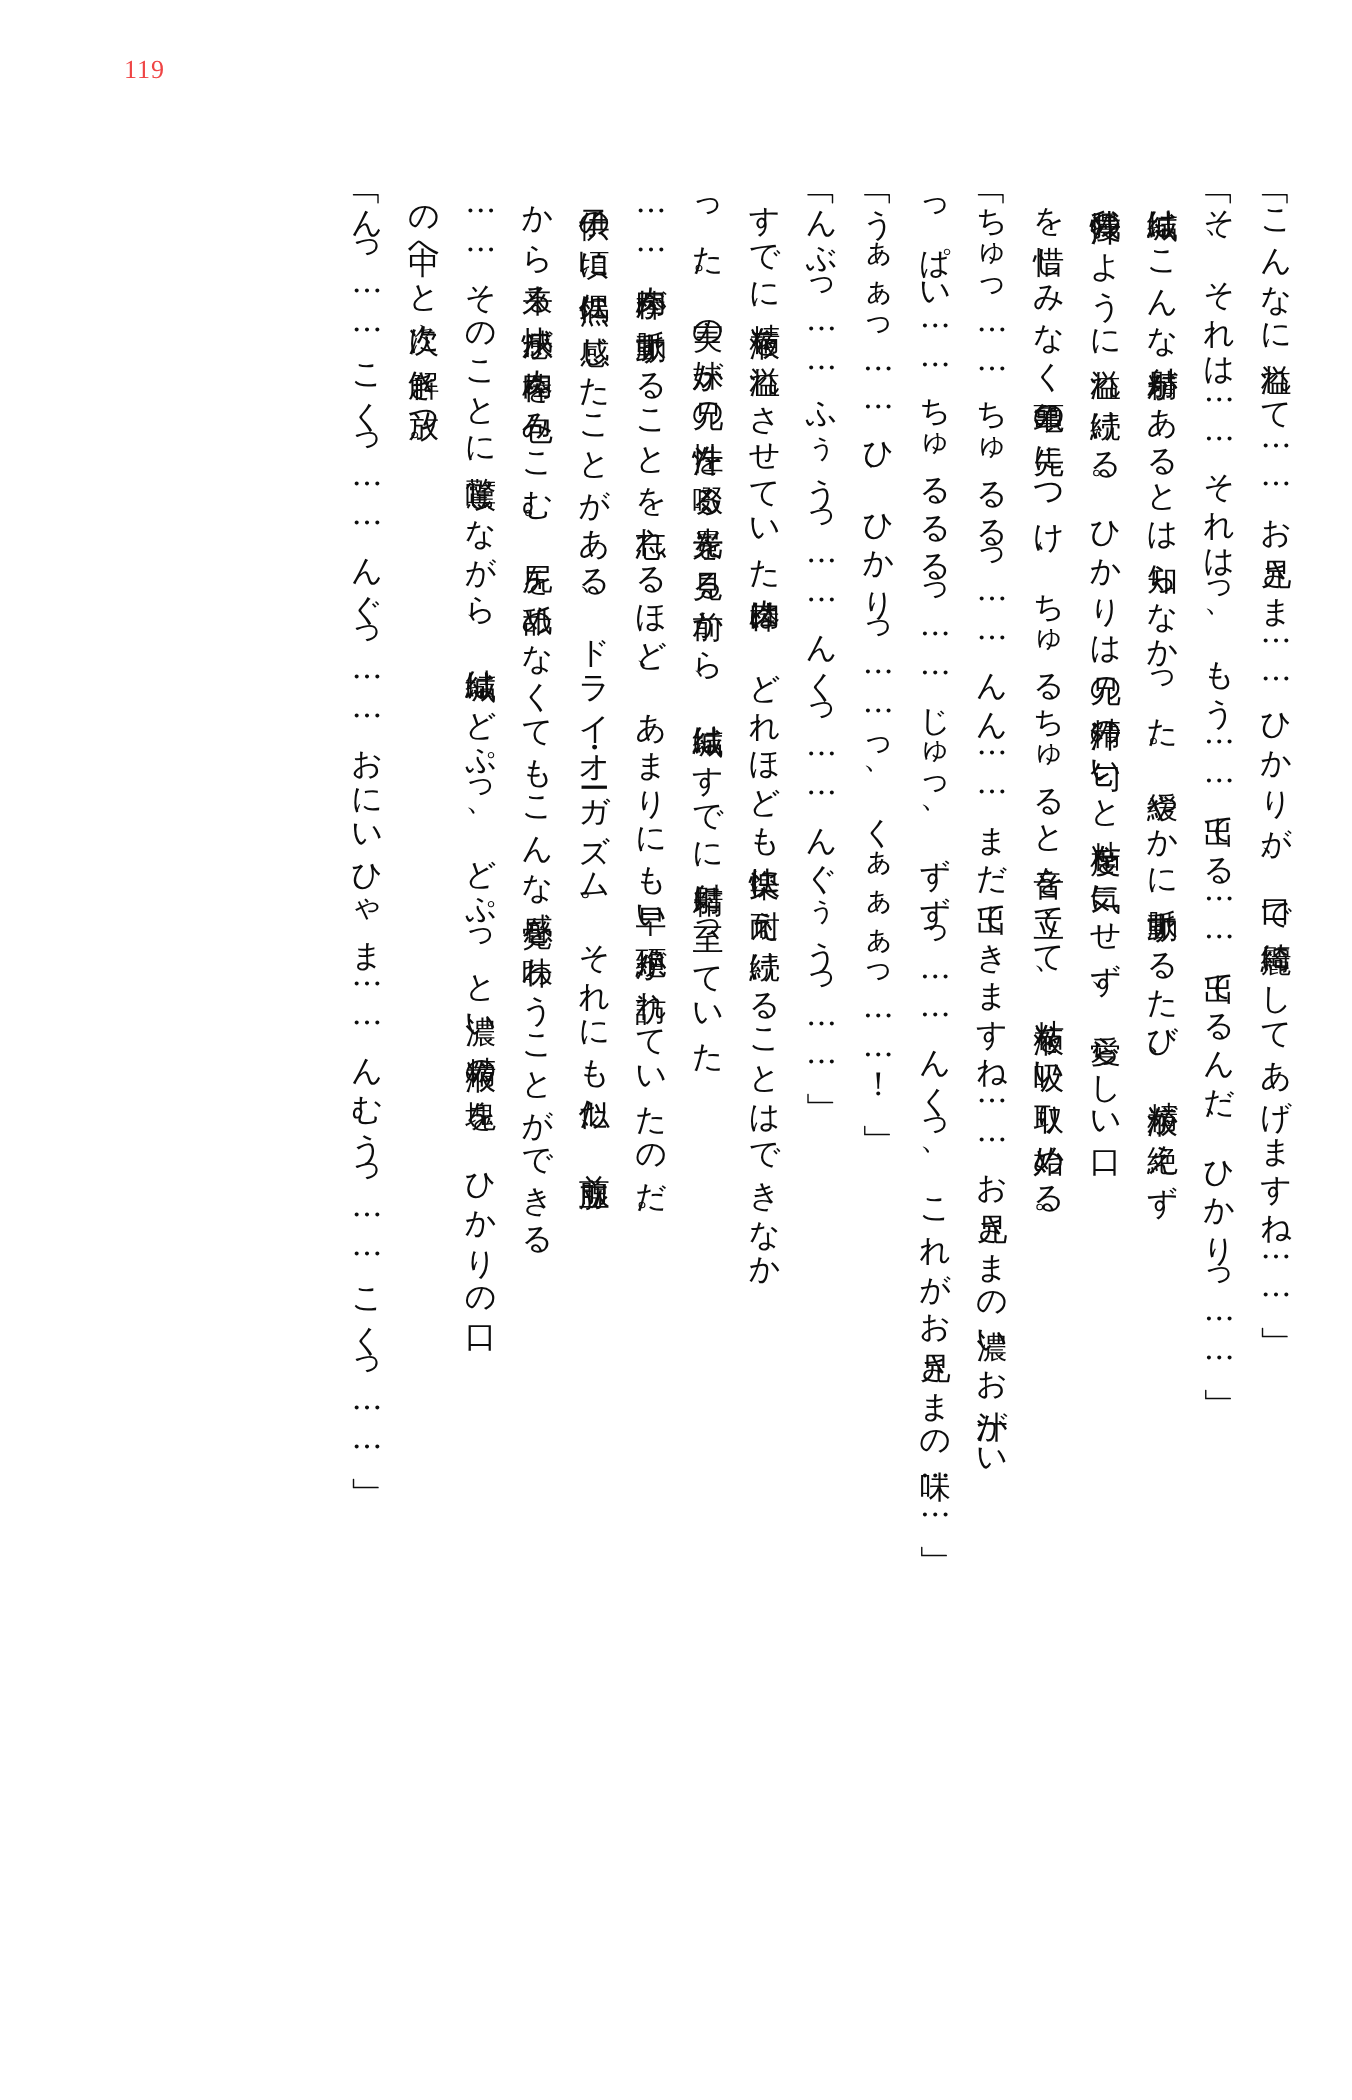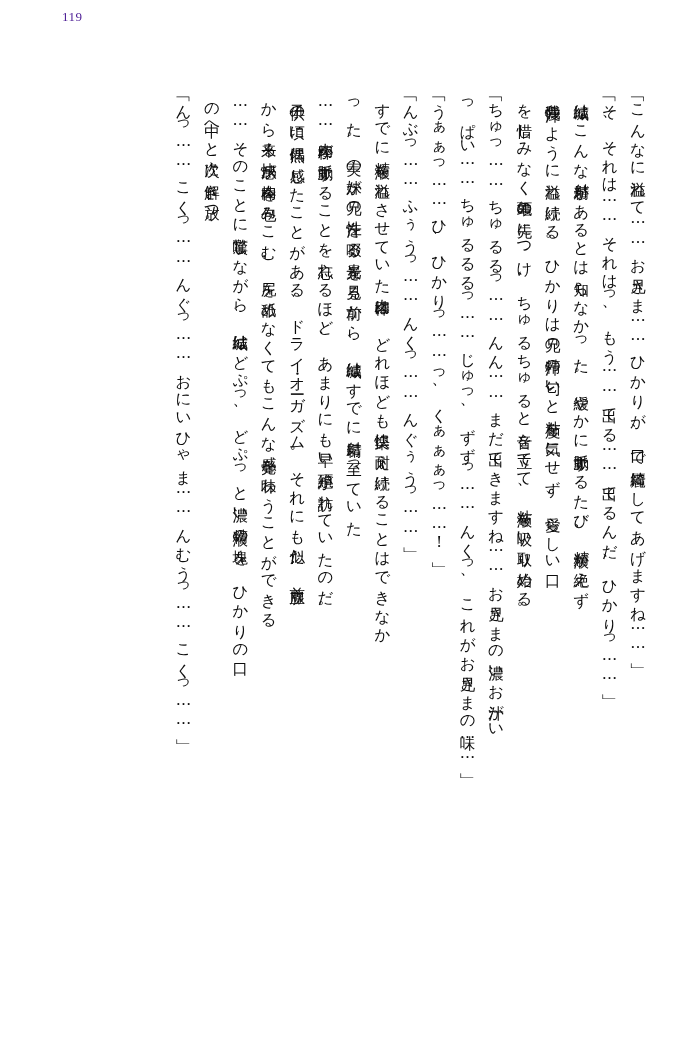--- a/index.html
+++ b/index.html
@@ -14,25 +14,25 @@
   .page {
     position: relative;
     width: 676px;
     height: 1050px;
     background: #ffffff;
     overflow: hidden;
     box-sizing: border-box;
   }
   .page-number {
     position: absolute;
-    top: 9px;
+    top: 27px;
     left: 62px;
     font-size: 13px;
     letter-spacing: 0.5px;
-    color: #4c1d95;
+    color: #ef4444;
     font-family: "Liberation Serif", "DejaVu Serif", serif;
   }
   .text-body {
     position: absolute;
     top: 92px;
     left: 24px;
     width: 628px;
     height: 930px;
     display: flex;
     flex-direction: row-reverse;

